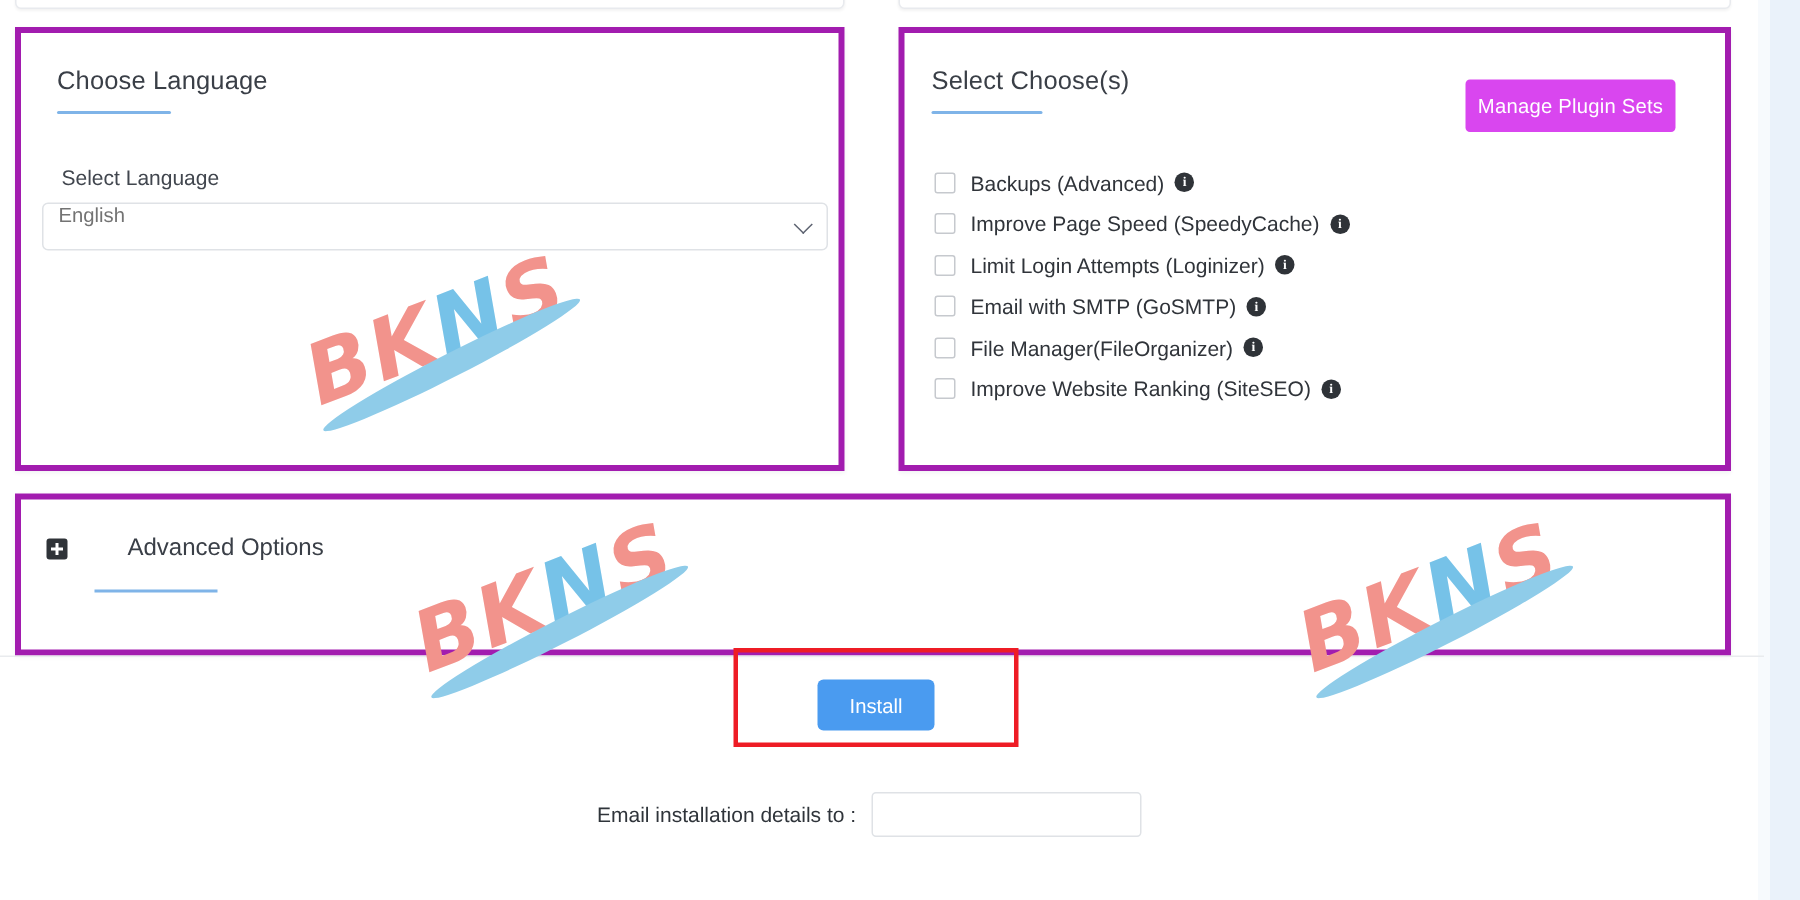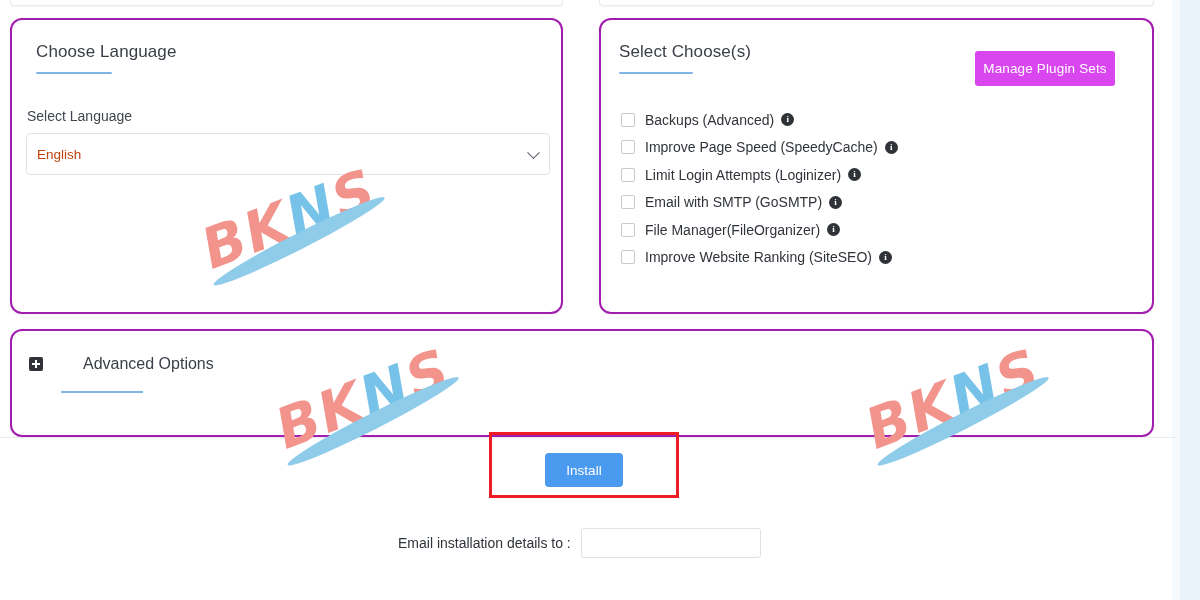--- a/index.html
+++ b/index.html
@@ -25,48 +25,48 @@
   .card-stub {
     position: absolute; top: -14px; height: 20px;
     background: #ffffff; border: 1px solid #e8eaee; border-radius: 4px;
     box-shadow: 0 1px 2px rgba(0,0,0,.05);
   }
   .card-stub.left  { left: 10px;  width: 553px; }
   .card-stub.right { left: 599px; width: 555px; }
 
   .card {
     position: absolute; background: #ffffff;
-    border: 2px solid #a21caf; border-radius: 12px;
+    border: 4px solid #a21caf; border-radius: 0;
     box-shadow: 0 1px 3px rgba(20,30,50,.06);
   }
   #card-language { left: 10px;  top: 18px;  width: 553px; height: 296px; }
   #card-plugins  { left: 599px; top: 18px;  width: 555px; height: 296px; }
   #card-advanced { left: 10px;  top: 329px; width: 1144px; height: 108px; }
 
   .section-title {
     position: absolute;
     font-size: 17px; color: #3a3f47; font-weight: 400;
     letter-spacing: .1px;
   }
   .title-underline {
     position: absolute; height: 2px; background: #7fb4e8; border-radius: 1px;
   }
 
   .field-label {
-    position: absolute; font-size: 14px; color: #41464e;
+    position: absolute; font-size: 14px; color: #41464e; margin-left: 12px;
   }
 
   .select-box {
     position: absolute; left: 14px; top: 113px;
-    width: 524px; height: 42px;
+    width: 524px; height: 32px;
     border: 1px solid #dfe2e6; border-radius: 4px;
     background: #ffffff;
-    display: flex; align-items: center;
+    display: flex; align-items: flex-start;
     padding: 0 10px;
-    font-size: 13.5px; color: #c2410c;
+    font-size: 13.5px; color: #737373;
   }
   .select-box .caret {
     position: absolute; right: 11px; top: 50%;
     width: 9px; height: 9px;
     border-right: 1.6px solid #5c6270;
     border-bottom: 1.6px solid #5c6270;
     transform: translateY(-65%) rotate(45deg);
   }
 
   .btn-manage {

